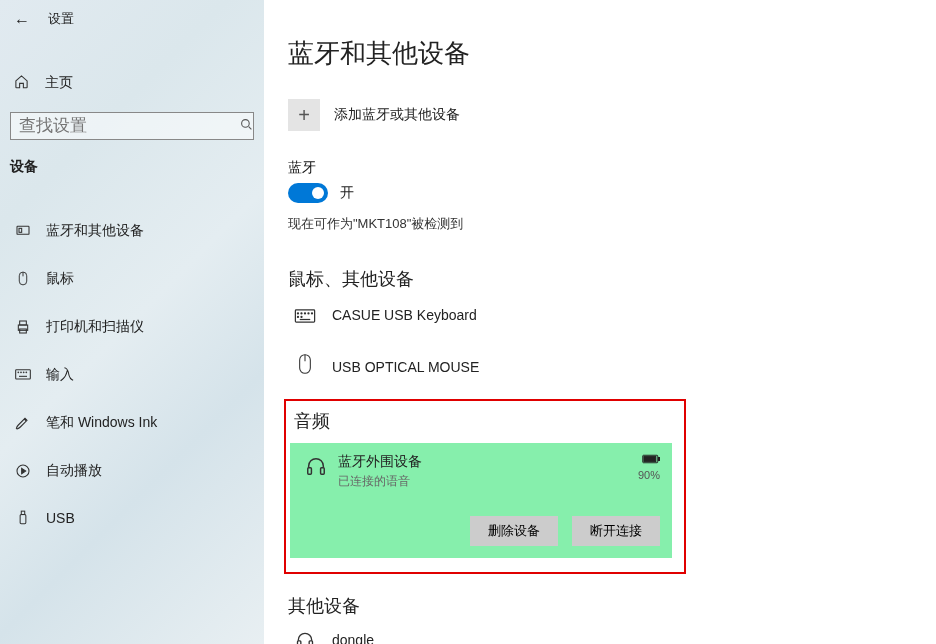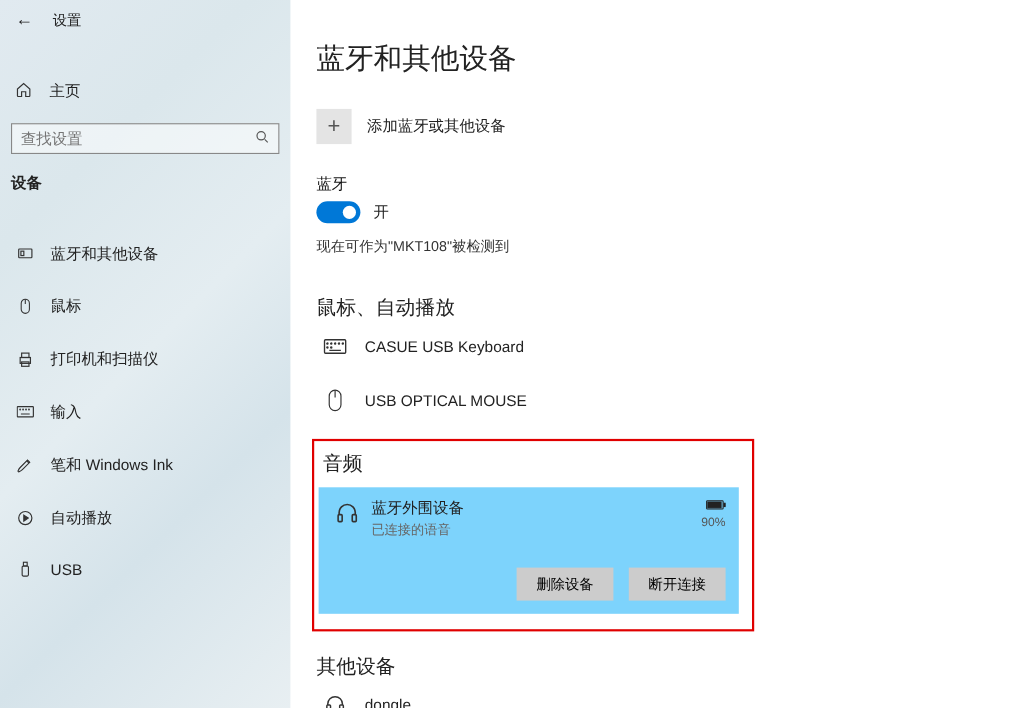--- a/index.html
+++ b/index.html
@@ -44,21 +44,21 @@
   border: 1px solid #888;
   background: rgba(255,255,255,0.5);
   padding: 4px 8px;
   height: 28px;
 }
 .search-box input {
   flex: 1;
   border: none;
   outline: none;
   background: transparent;
-  font-size: 14px;
+  font-size: 17px;
 }
 .search-box .sicon { color: #555; font-size: 13px; }
 .section-label {
   font-weight: bold;
   font-size: 14px;
   padding: 6px 14px 8px 10px;
   margin-bottom: 28px;
 }
 .menu { list-style: none; }
 .menu li {
@@ -100,37 +100,37 @@
   background: #0078d7; position: relative; cursor: pointer;
 }
 .toggle .knob {
   width: 12px; height: 12px; border-radius: 50%;
   background: #fff; position: absolute; top: 4px; right: 4px;
 }
 .discover-text { font-size: 13px; color: #333; margin-bottom: 34px; }
 
 .sub-heading { font-size: 18px; font-weight: 500; margin-bottom: 10px; }
 .device-row {
-  display: flex; align-items: center; gap: 16px;
+  display: flex; align-items: flex-end; gap: 16px;
   padding: 6px 0 6px 6px; margin-bottom: 18px;
 }
 .device-row .dicon { width: 22px; display:flex; justify-content:center; }
 .device-row .dname { font-size: 14px; }
 
 .highlight-box {
   border: 2px solid #e00000;
   margin-right: 250px;
   margin-left: -4px;
   padding: 8px 12px 14px 4px;
   margin-bottom: 20px;
   margin-top: 15px;
 }
 
 .audio-card {
-  background: #7dd3fc;
+  background: #86efac;
   margin-top: 6px;
   padding: 10px 12px 12px 12px;
 }
 .audio-top { display: flex; align-items: flex-start; }
 .audio-top .aicon { width: 28px; display:flex; justify-content:center; padding-top: 2px; }
 .audio-meta { flex: 1; margin-left: 8px; }
 .audio-name { font-size: 14px; }
 .audio-status { font-size: 12px; color: #666; margin-top: 2px; }
 .batt-col { text-align: right; }
 .batt-icon { font-size: 12px; color: #222; }
@@ -255,21 +255,21 @@
 
   <div class="bt-label">蓝牙</div>
   <div class="toggle-row">
     <div class="toggle">
         <div class="knob"></div>
       </div>
     <span>开</span>
   </div>
   <div class="discover-text">现在可作为"MKT108"被检测到</div>
 
-  <div class="sub-heading">鼠标、自动播放</div>
+  <div class="sub-heading">鼠标、其他设备</div>
   <div class="device-row">
     <span class="dicon">
       <svg width="22" height="14" viewBox="0 0 24 16" fill="none" stroke="#333" stroke-width="1.4">
           <rect x="1" y="1" width="22" height="14" rx="1"></rect>
           <circle cx="4" cy="5" r="0.6" fill="#333"></circle>
           <circle cx="8" cy="5" r="0.6" fill="#333"></circle>
           <circle cx="12" cy="5" r="0.6" fill="#333"></circle>
           <circle cx="16" cy="5" r="0.6" fill="#333"></circle>
           <circle cx="20" cy="5" r="0.6" fill="#333"></circle>
           <circle cx="4" cy="9" r="0.6" fill="#333"></circle>

